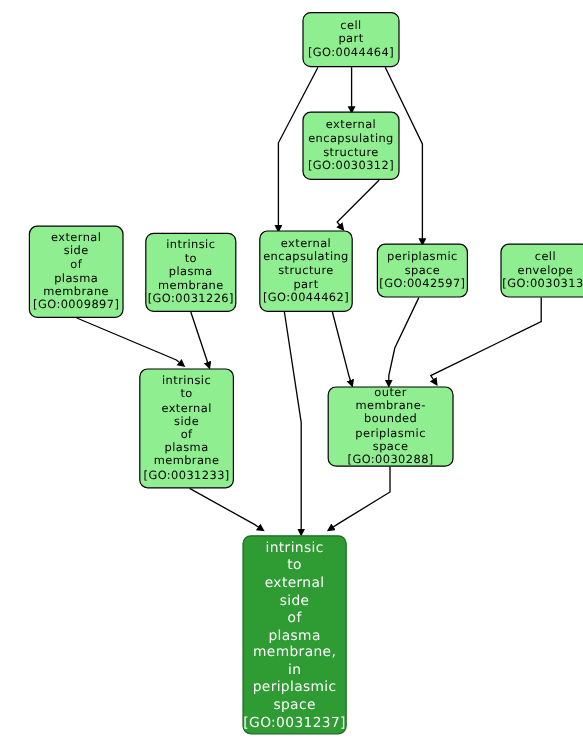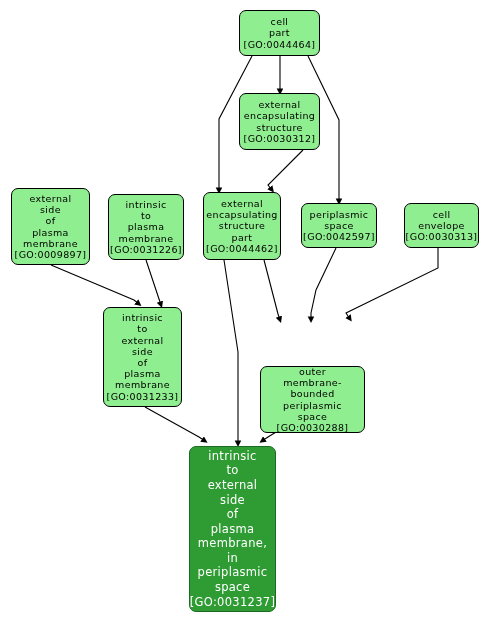--- a/index.html
+++ b/index.html
@@ -9,21 +9,21 @@
   }
   body {
     width: 486px;
     height: 624px;
     font-family: "DejaVu Sans", sans-serif;
     position: relative;
     overflow: hidden;
   }
   #graph {
     position: absolute;
-    left: 0;
+    left: 13px;
     top: 0;
     width: 406px;
     height: 624px;
   }
   #edge-layer {
     position: absolute;
     left: 0;
     top: 0;
     width: 486px;
     height: 624px;
@@ -118,21 +118,21 @@
 envelope
 [GO:0030313]</span></div>
       <div class="node" style="left: 103px; top: 307px; width: 79px; height: 100px;"><span class="node-label">intrinsic
 to
 external
 side
 of
 plasma
 membrane
 [GO:0031233]</span></div>
-      <div class="node" style="left: 260px; top: 322px; width: 105px; height: 67px; margin-top: 44px;"><span class="node-label">outer
+      <div class="node" style="left: 260px; top: 322px; width: 105px; height: 67px;"><span class="node-label">outer
 membrane-bounded
 periplasmic
 space
 [GO:0030288]</span></div>
       <div class="node selected" style="left: 189px; top: 446px; width: 87px; height: 166px;"><span class="node-label">intrinsic
 to
 external
 side
 of
 plasma

